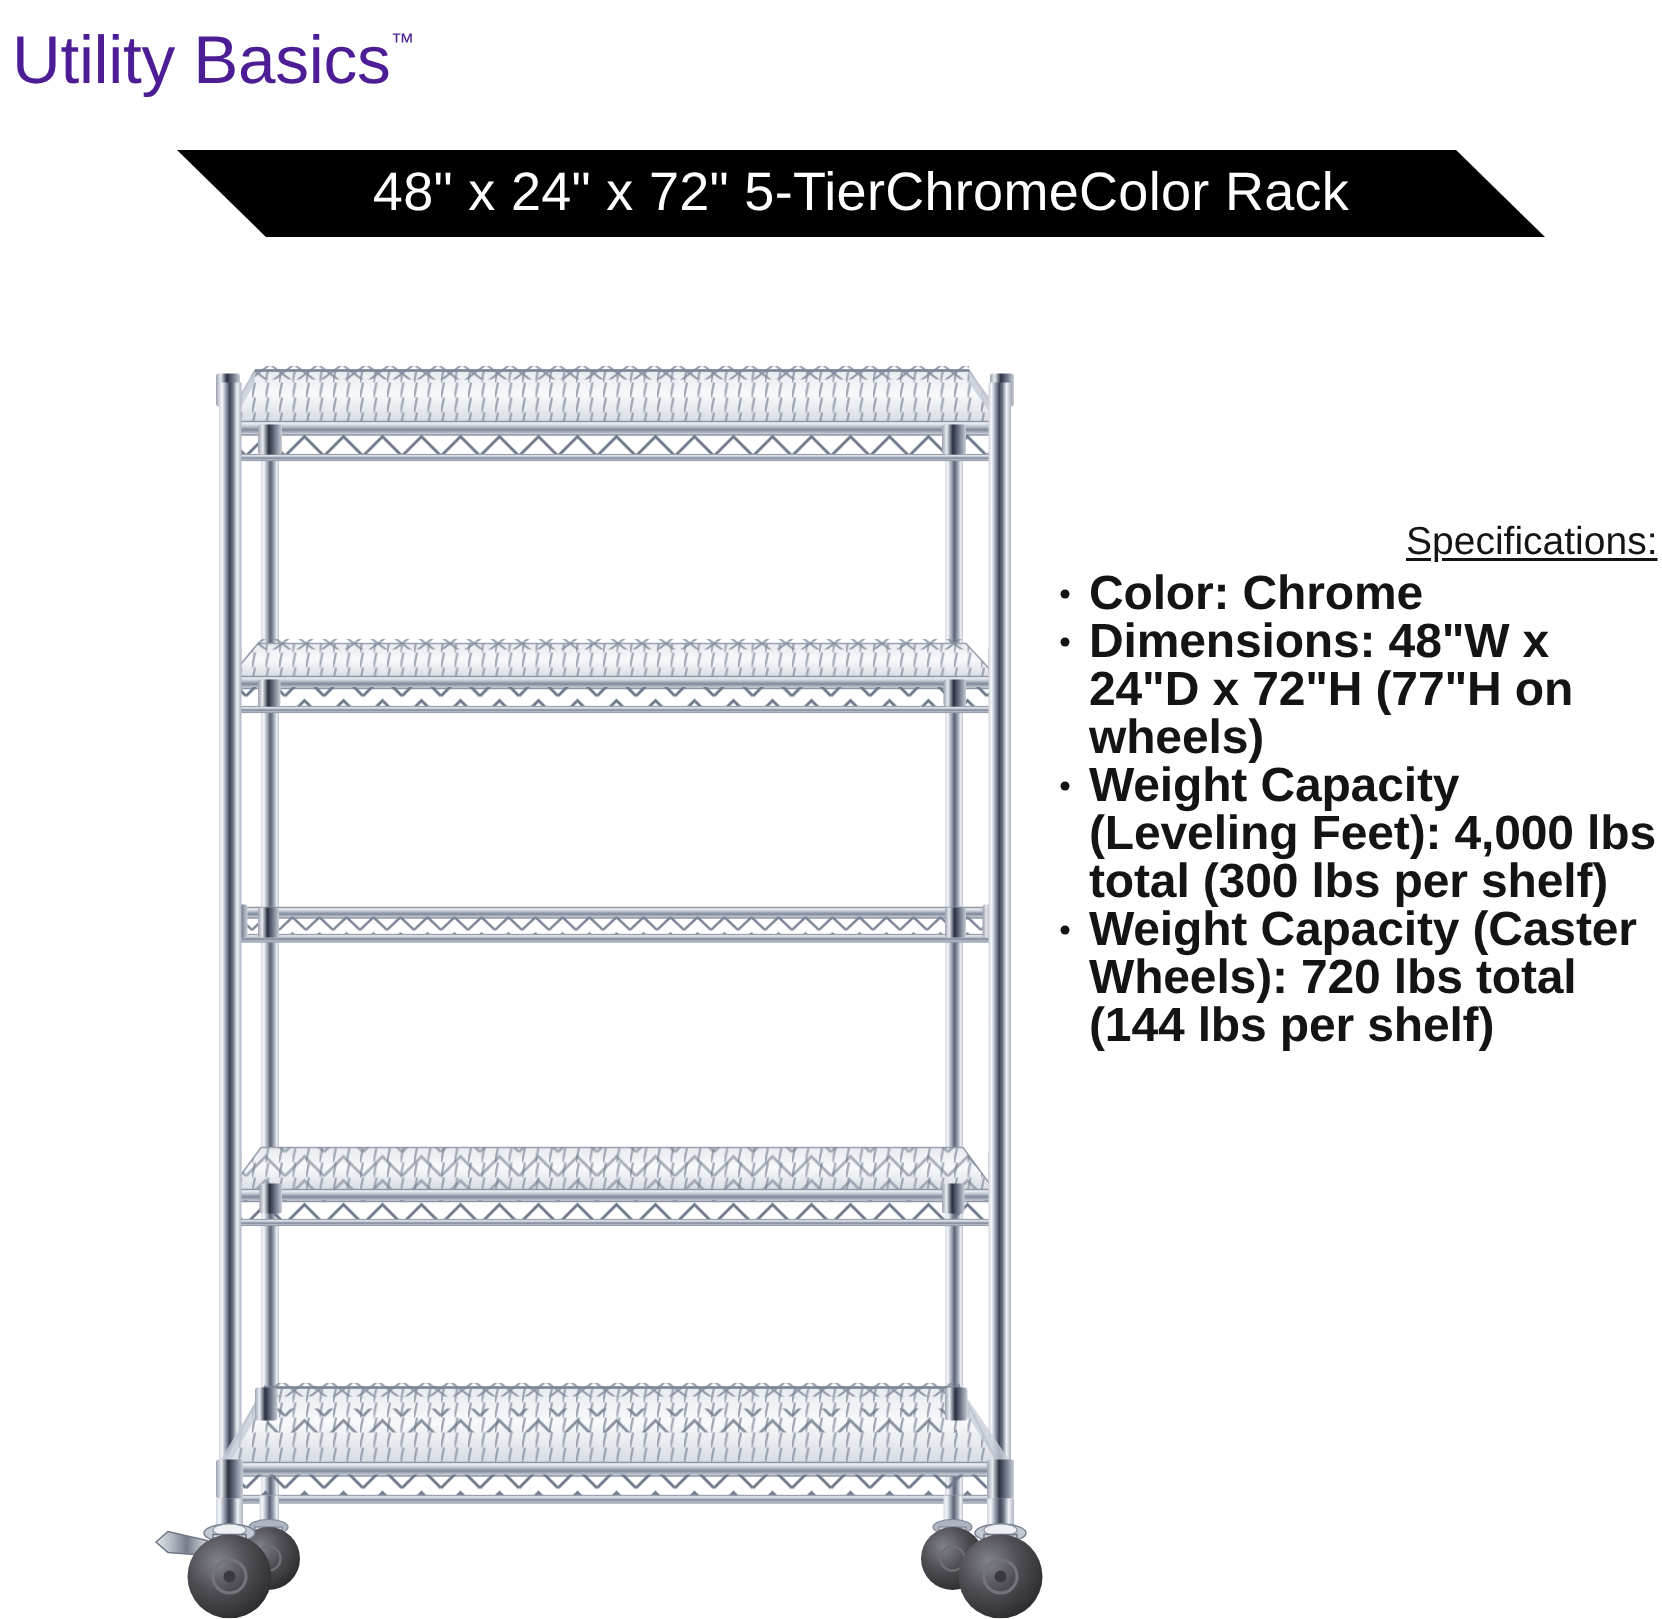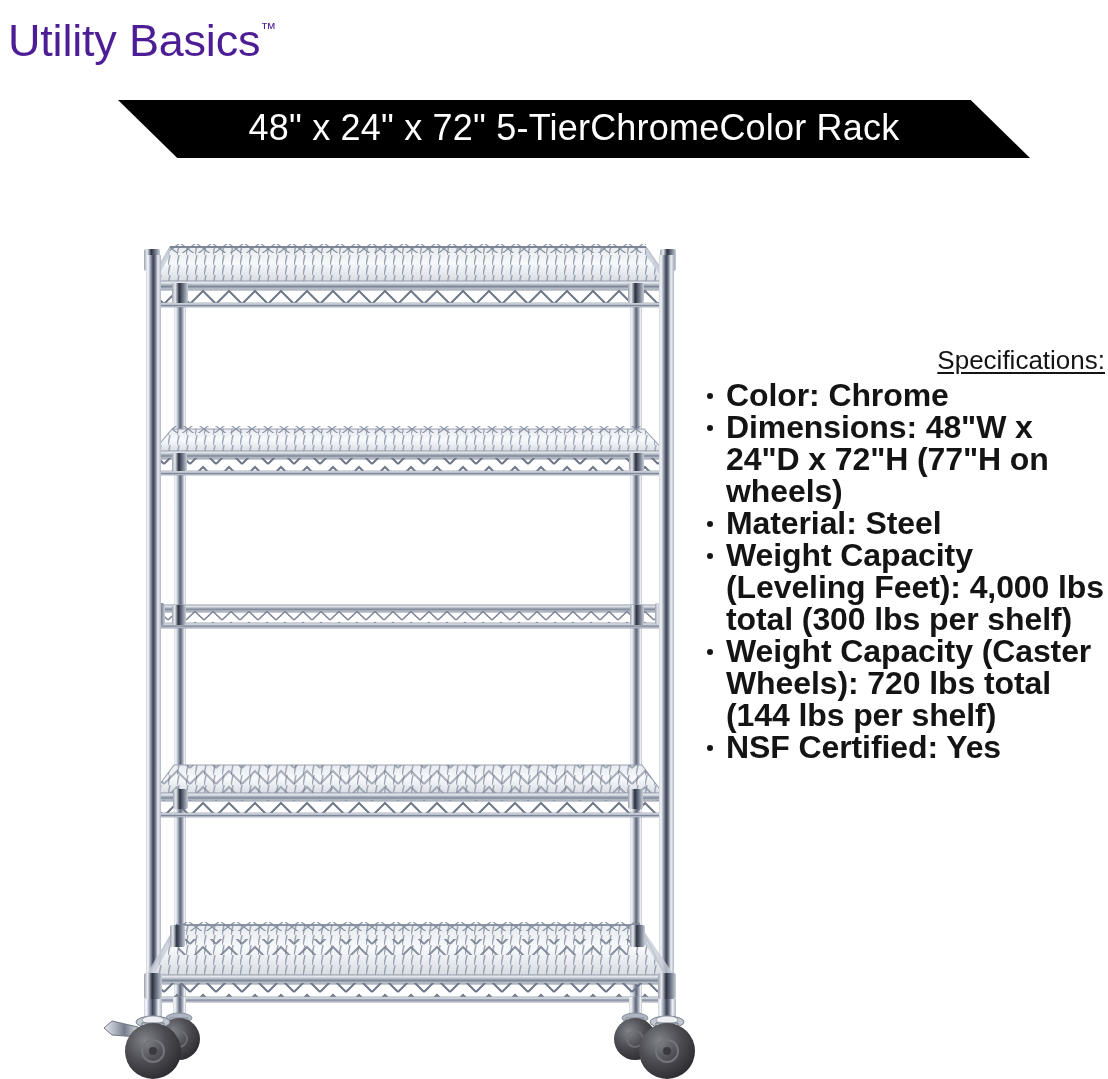--- a/index.html
+++ b/index.html
@@ -107,24 +107,22 @@
         <b>Chrome</b>
         <span> Color Rack</span>
       </div>
   </div>
 
   <div id="copy">
     <div id="spec-heading">Specifications:</div>
     <ul id="spec-list">
       <li>Color: Chrome</li>
       <li>Dimensions: 48"W x 24"D x 72"H (77"H on wheels)</li>
-      <li>Material: Steel</li>
       <li>Weight Capacity (Leveling Feet): 4,000 lbs total (300 lbs per shelf)</li>
       <li>Weight Capacity (Caster Wheels): 720 lbs total (144 lbs per shelf)</li>
-      <li>NSF Certified: Yes</li>
     </ul>
   </div>
 
   <div id="product">
     <svg width="640" height="854" viewBox="0 0 640 854" xmlns="http://www.w3.org/2000/svg">
       <defs>
 
         <linearGradient id="postG" x1="0" y1="0" x2="1" y2="0">
           <stop offset="0%" stop-color="#cfd4dd"></stop>
           <stop offset="14%" stop-color="#f6f8fb"></stop>

